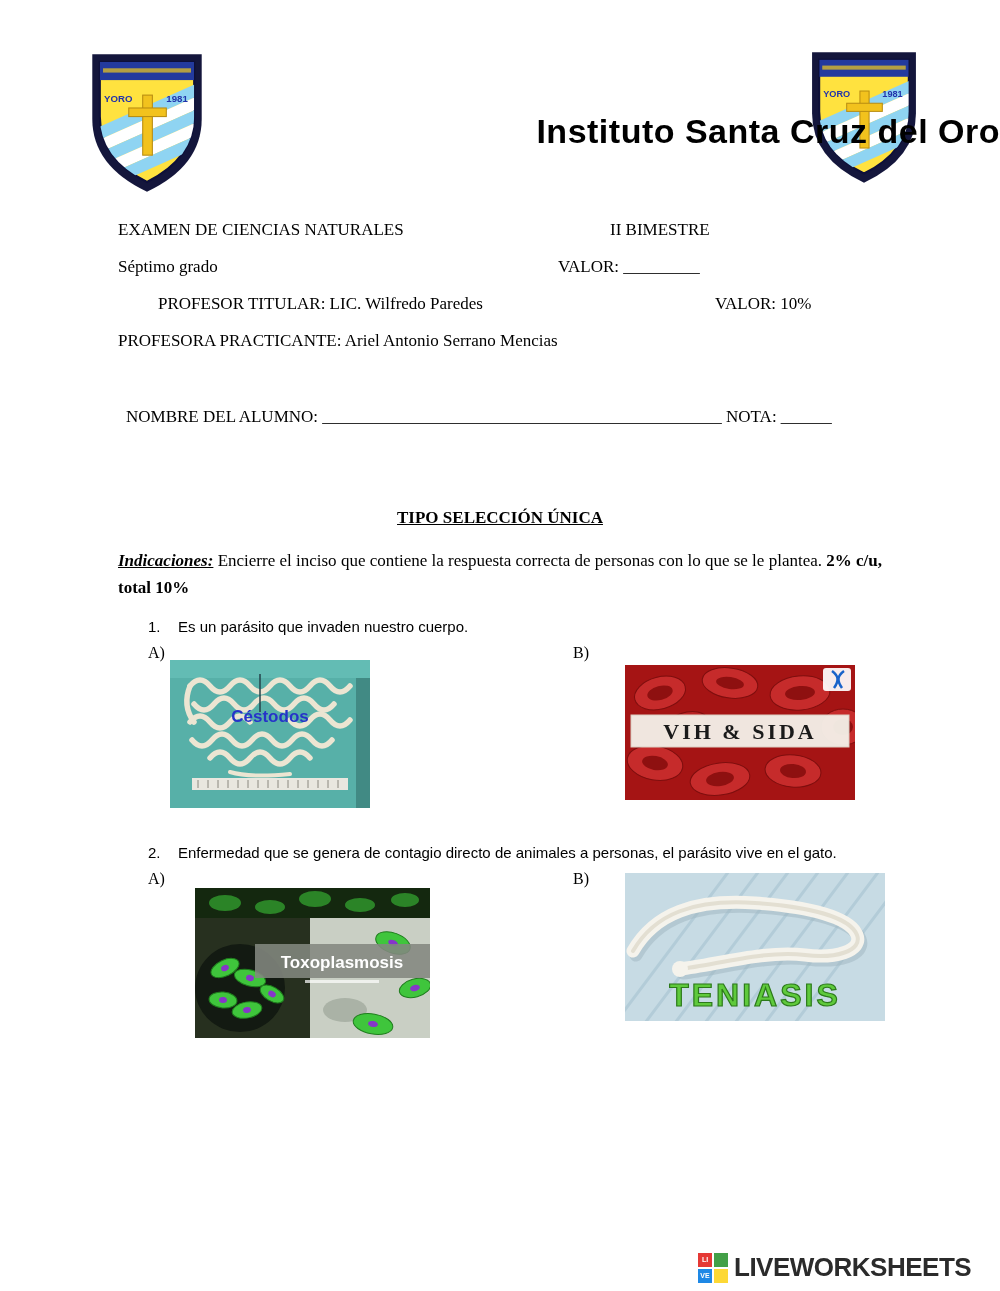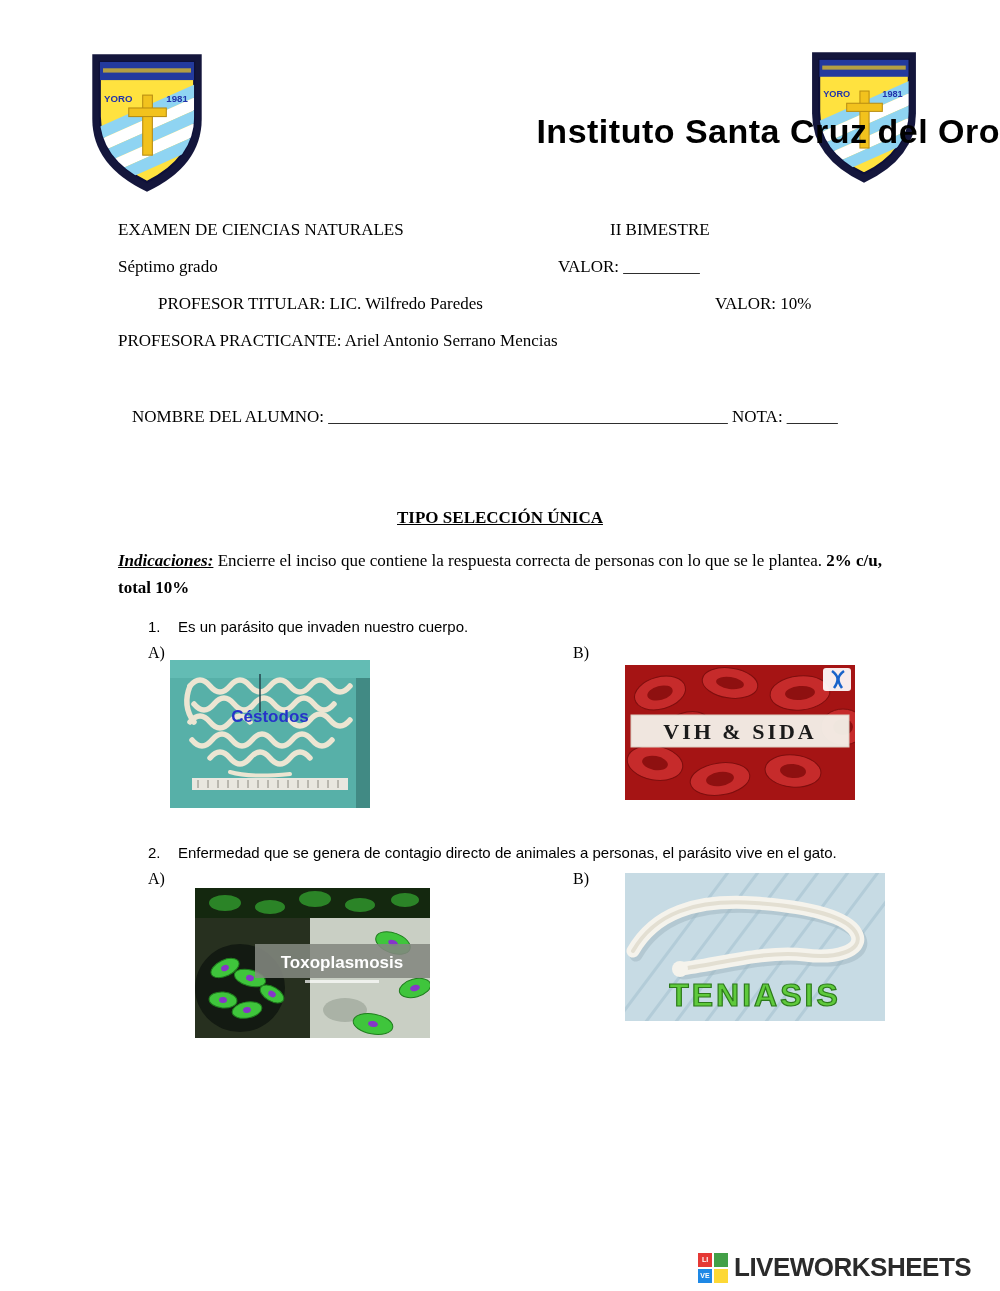--- a/index.html
+++ b/index.html
@@ -109,21 +109,21 @@
   <div class="abs serif" style="left:610px; top:220px;">II BIMESTRE</div>
 
   <div class="abs serif" style="left:118px; top:257px;">Séptimo grado</div>
   <div class="abs serif" style="left:558px; top:257px;">VALOR: _________</div>
 
   <div class="abs serif" style="left:118px; top:294px;margin-left:40px;">PROFESOR TITULAR: LIC. Wilfredo Paredes</div>
   <div class="abs serif" style="left:715px; top:294px;">VALOR: 10%</div>
 
   <div class="abs serif" style="left:118px; top:331px;">PROFESORA PRACTICANTE: Ariel Antonio Serrano Mencias</div>
 
-  <div class="abs serif" style="left:132px; top:407px;">NOMBRE DEL ALUMNO: _______________________________________________ NOTA: ______</div>
+  <div class="abs serif" style="left:126px; top:407px;">NOMBRE DEL ALUMNO: _______________________________________________ NOTA: ______</div>
 
   <div class="abs section-heading">TIPO SELECCIÓN ÚNICA</div>
 
   <p class="abs instructions" style="margin:0;">
     <span class="instr-label">Indicaciones:</span>
     <span>Encierre el inciso que contiene la respuesta correcta de personas con lo que se le plantea.</span>
     <span class="instr-bold">2% c/u, total 10%</span>
   </p>
 
   <div class="abs q-line" style="left:148px; top:618px;">

